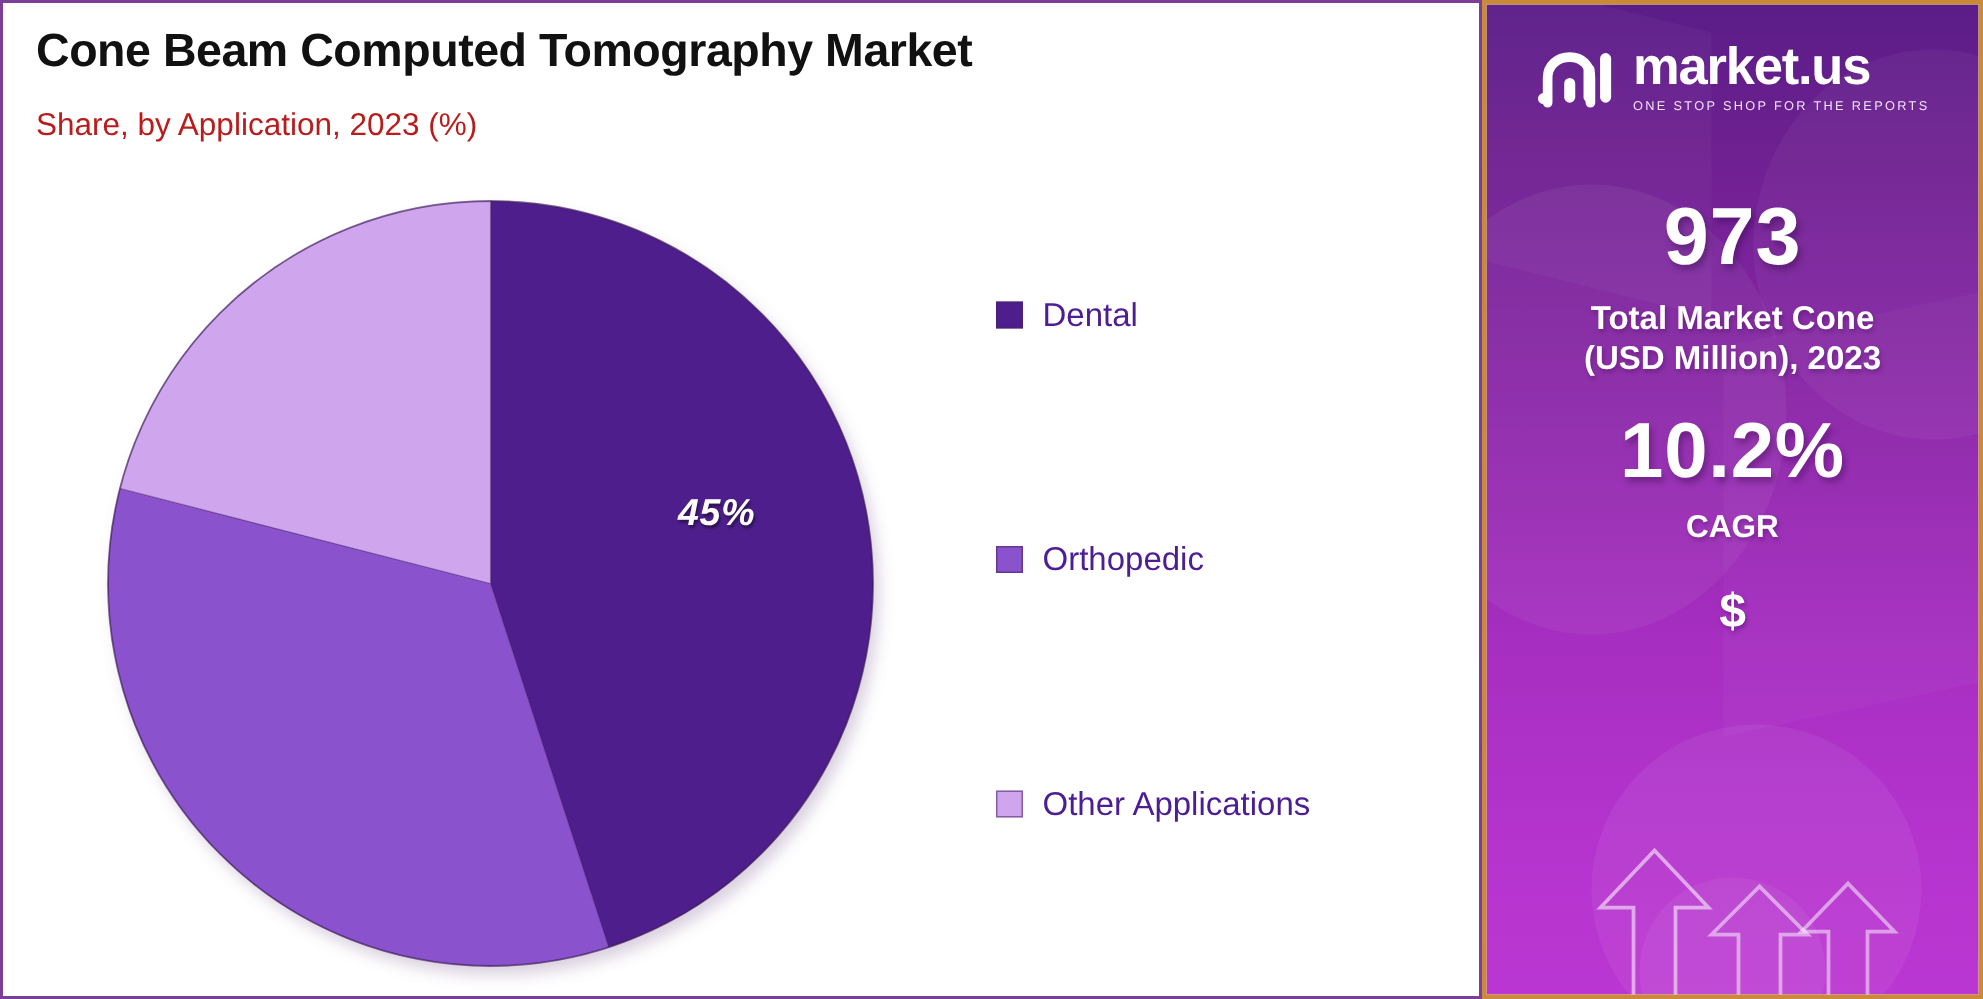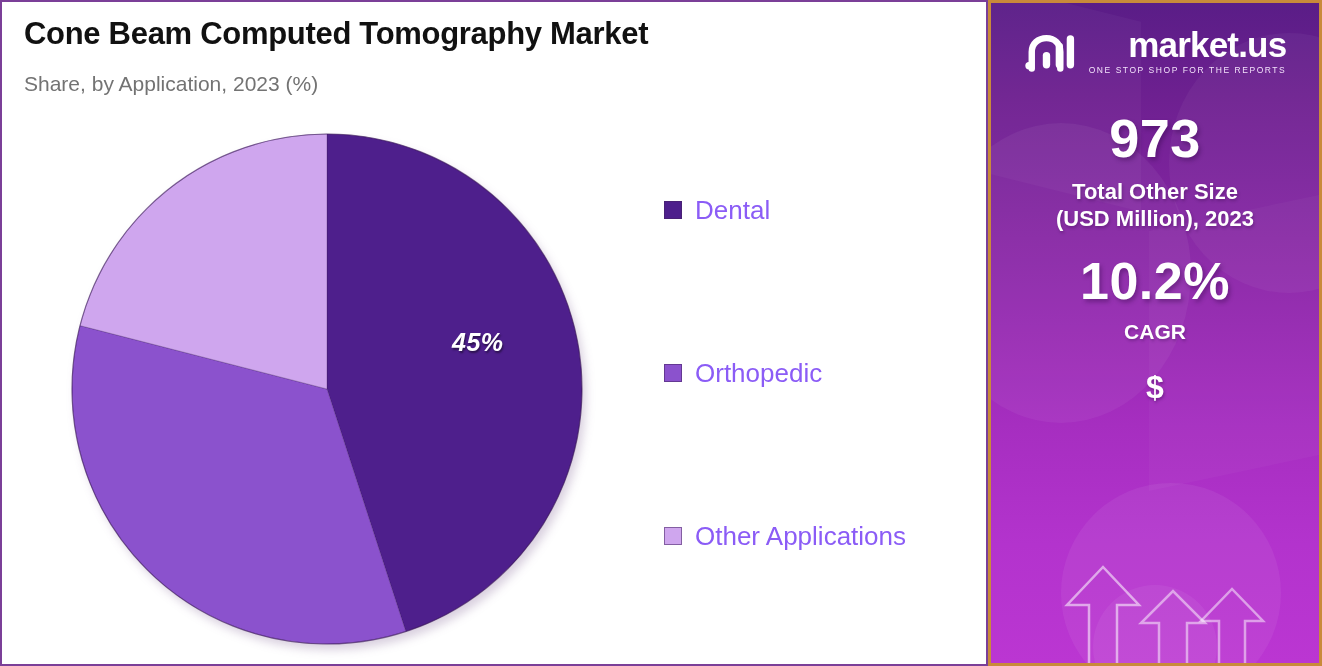--- a/index.html
+++ b/index.html
@@ -41,21 +41,21 @@
     color: #111111;
     letter-spacing: -0.3px;
     white-space: nowrap;
   }
   .chart-subtitle {
     position: absolute;
     left: 22px;
     top: 70px;
     font-size: 21px;
     font-weight: normal;
-    color: #737373;
+    color: #b91c1c;
     white-space: nowrap;
   }
 
   .pie-wrap {
     position: absolute;
     left: 68px;
     top: 130px;
     width: 516px;
     height: 516px;
   }
@@ -101,22 +101,22 @@
   }
   .legend-item:last-child { margin-bottom: 0; }
   .legend-swatch {
     width: 16px;
     height: 16px;
     flex: 0 0 16px;
     border: 1px solid rgba(70,35,100,0.55);
     margin-right: 13px;
   }
   .legend-text {
-    font-size: 26px;
-    color: #8b5cf6;
+    font-size: 22px;
+    color: #4c1d95;
     white-space: nowrap;
   }
 
   
   .stat-panel {
     position: relative;
     width: 334px;
     height: 666px;
     box-sizing: border-box;
     border: 3px solid #c98a3a;
@@ -150,39 +150,39 @@
 
   .logo-row {
     position: relative;
     margin-top: 24px;
     display: flex;
     align-items: center;
     justify-content: center;
     gap: 9px;
   }
   .logo-mark { width: 56px; height: 46px; }
-  .logo-text-block { text-align: right; }
+  .logo-text-block { text-align: left; }
   .logo-word {
     font-size: 35px;
     font-weight: bold;
     letter-spacing: -0.8px;
     line-height: 1;
     color: #ffffff;
   }
   .logo-tag {
     font-size: 8.5px;
     font-weight: normal;
     letter-spacing: 1.55px;
     color: #f3e2fb;
     margin-top: 3px;
   }
 
   .stat-big {
     position: relative;
-    margin-top: 36px;
+    margin-top: 56px;
     font-size: 54px;
     font-weight: bold;
     line-height: 1;
     letter-spacing: 0.5px;
     text-shadow: 2px 3px 4px rgba(40,0,60,0.35);
   }
   .stat-caption {
     position: relative;
     margin-top: 14px;
     font-size: 22px;
@@ -288,21 +288,21 @@
         <circle cx="5" cy="41" r="4" fill="#ffffff"></circle>
       </svg>
       <div class="logo-text-block">
         <div class="logo-word">market.us</div>
         <div class="logo-tag">ONE STOP SHOP FOR THE REPORTS</div>
       </div>
     </div>
 
     <div class="stat-big">973</div>
     <div class="stat-caption">
-      <div>Total Other Size</div>
+      <div>Total Market Cone</div>
       <div>(USD Million), 2023</div>
     </div>
 
     <div class="stat-big-2">10.2%</div>
     <div class="stat-caption-2">
       <div>CAGR</div>
     </div>
 
     <div class="dollar-sign">$</div>
 

